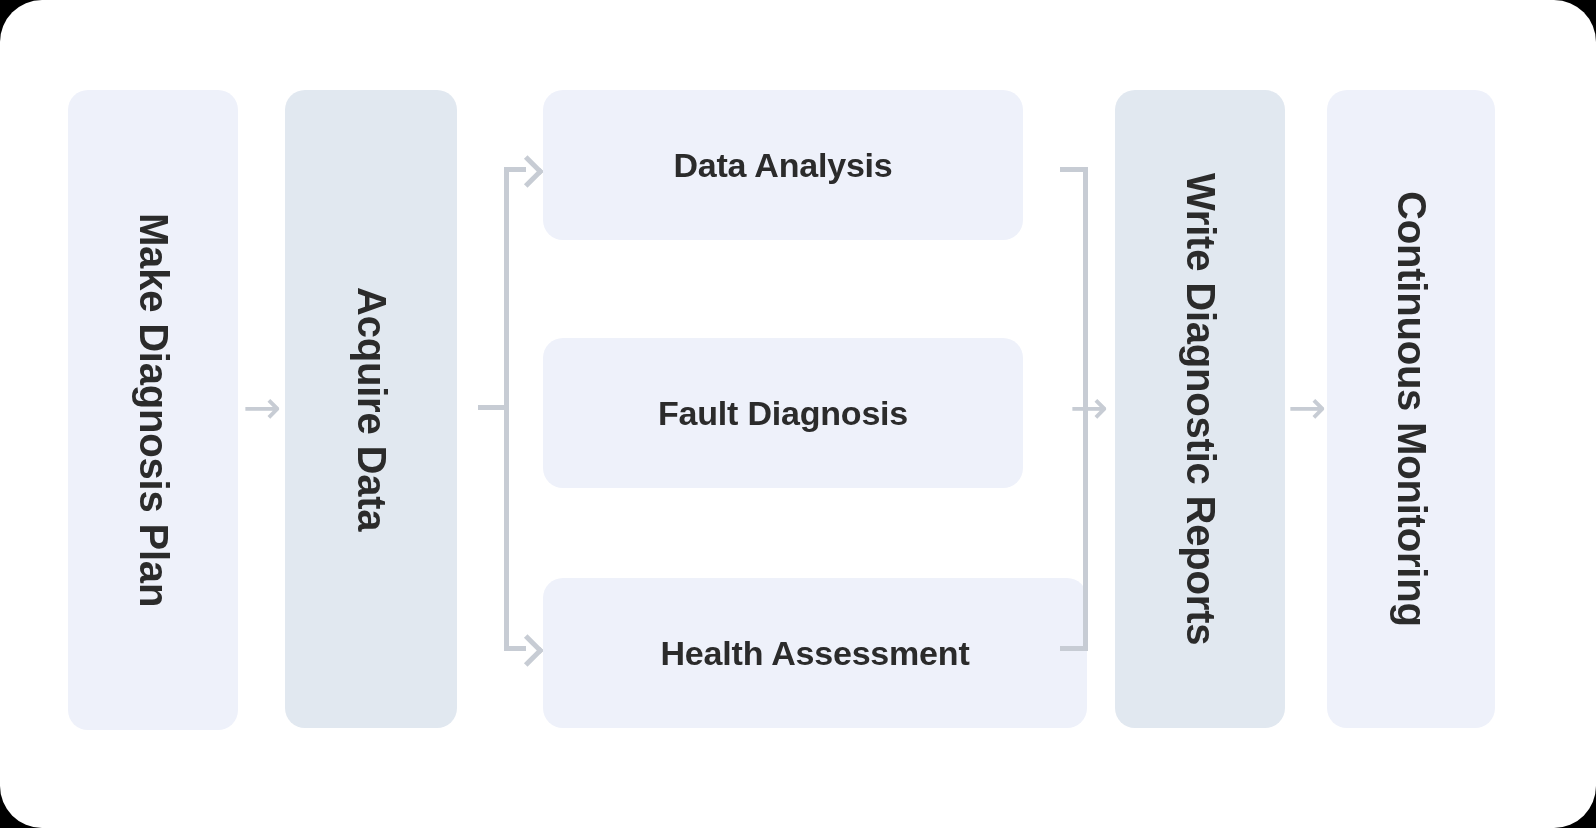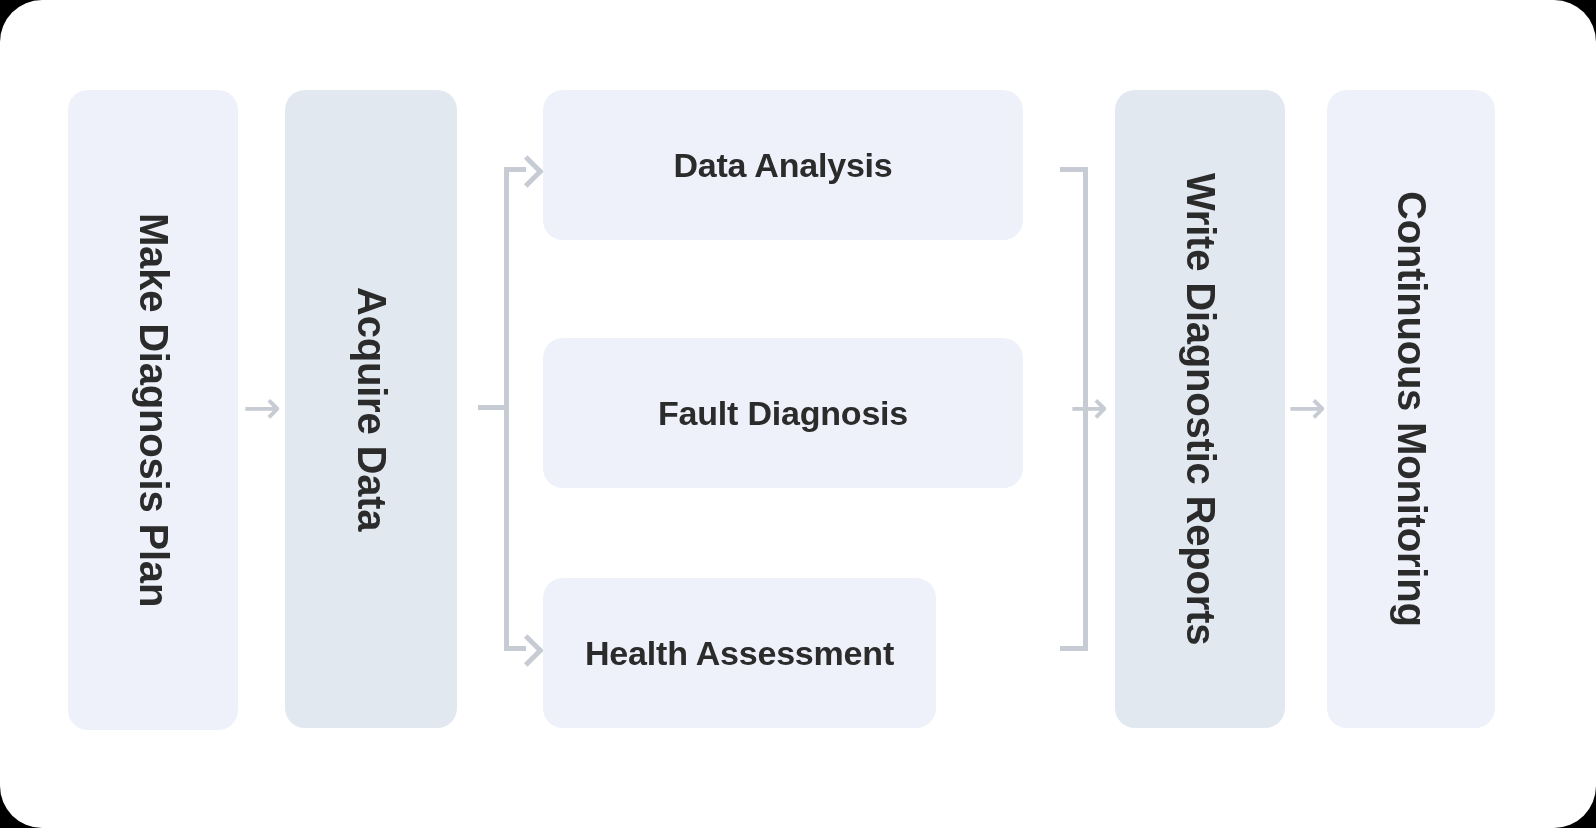--- a/index.html
+++ b/index.html
@@ -46,21 +46,21 @@
 
   
   #node-plan      { left: 68px;   top: 90px;  width: 170px; height: 640px; }
   #node-acquire   { left: 285px;  top: 90px;  width: 172px; height: 638px; }
   #node-reports   { left: 1115px; top: 90px;  width: 170px; height: 638px; }
   #node-monitor   { left: 1327px; top: 90px;  width: 168px; height: 638px; }
 
   
   #node-data      { left: 543px; top: 90px;  width: 480px; height: 150px; }
   #node-fault     { left: 543px; top: 338px; width: 480px; height: 150px; }
-  #node-health    { left: 543px; top: 578px; width: 393px; height: 150px; }
+  #node-health    { left: 543px; top: 578px; width: 544px; height: 150px; }
 
   
   .conn {
     position: absolute;
     background: #c7ccd4;
   }
   .conn-h { height: 5px; }
   .conn-v { width: 5px; }
 
   

